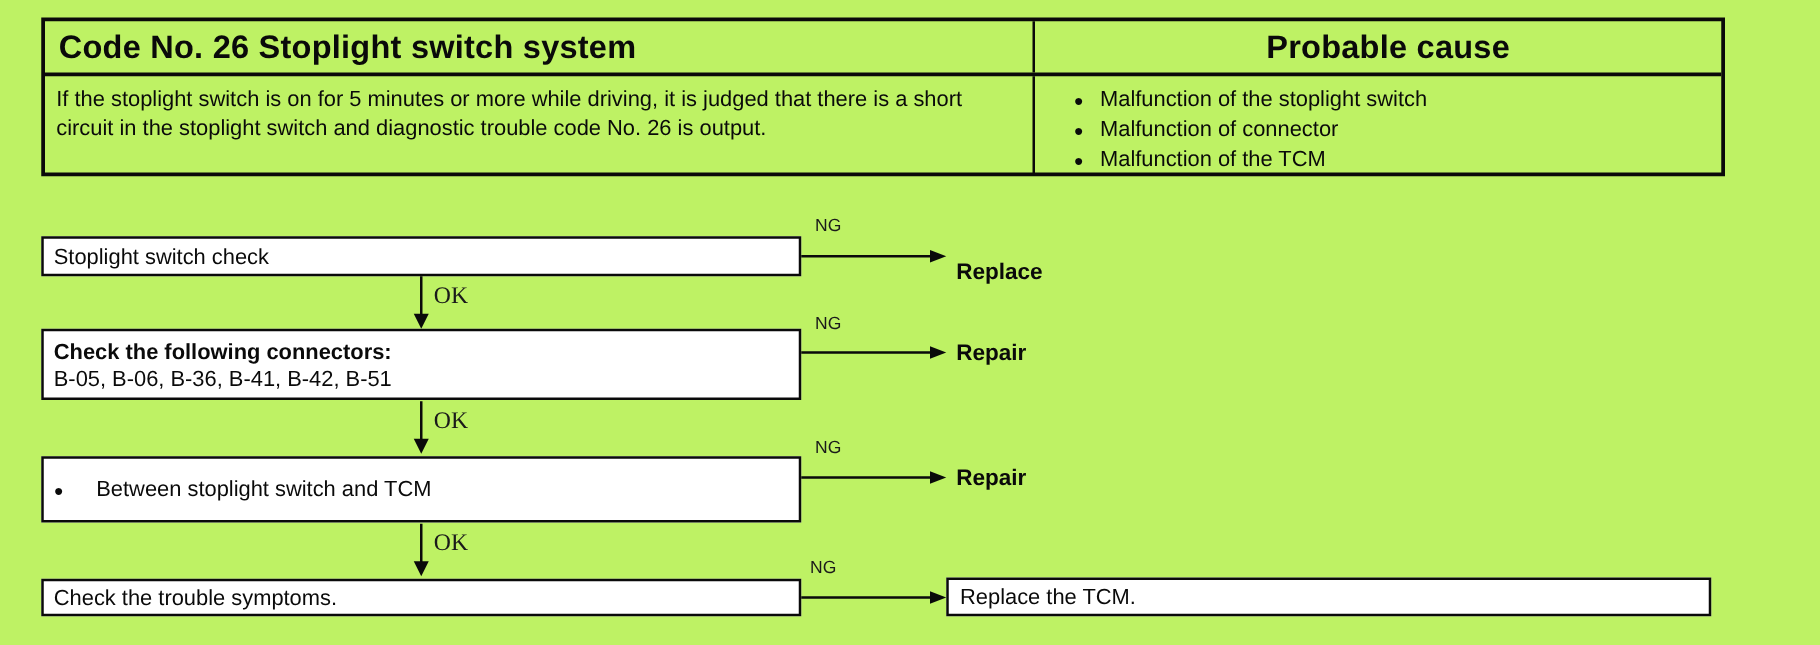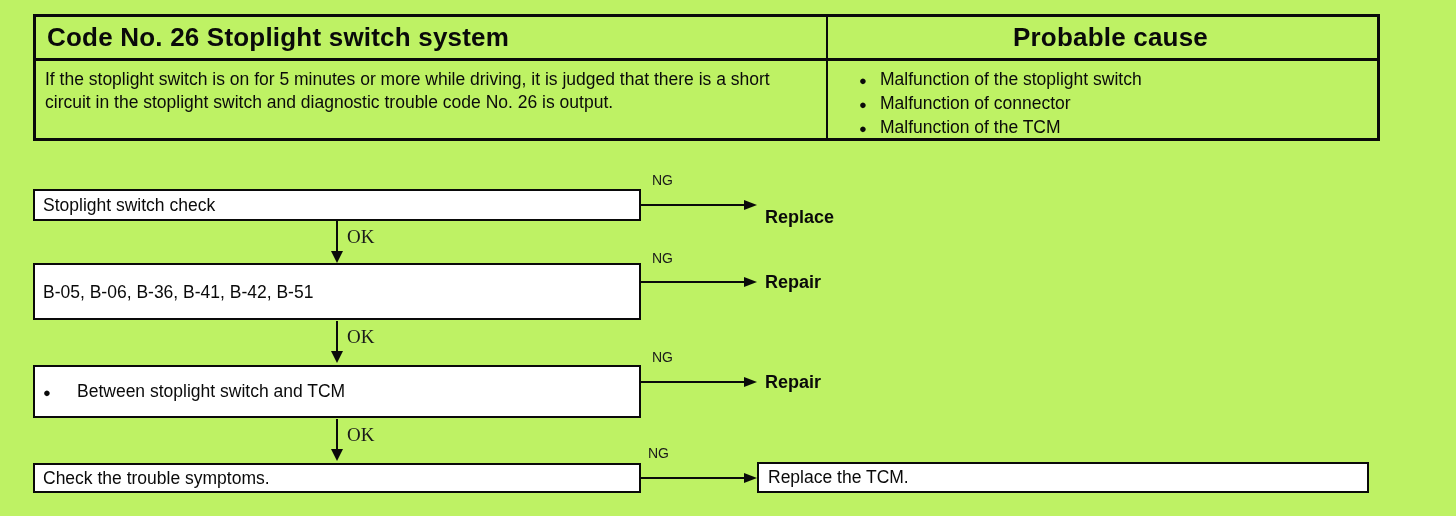--- a/index.html
+++ b/index.html
@@ -206,20 +206,21 @@
   <div class="hline" style="top:204px;"></div>
   <div class="arrowhead-right" style="top:200px;"></div>
   <div class="ng-label" style="top:172px;">NG</div>
   <div class="ng-result" style="top:195px;margin-top:12px;">Replace</div>
 
   <div class="vline" style="top:221px; height:32px;"></div>
   <div class="arrowhead-down" style="top:251px;"></div>
   <div class="ok-label" style="top:226px;">OK</div>
 
   <div class="flow-box" style="top:263px; height:57px;">
+    <div class="bold-line">Check the following connectors:</div>
     <div>B-05, B-06, B-36, B-41, B-42, B-51</div>
   </div>
   <div class="hline" style="top:281px;"></div>
   <div class="arrowhead-right" style="top:277px;"></div>
   <div class="ng-label" style="top:250px;">NG</div>
   <div class="ng-result" style="top:272px;">Repair</div>
 
   <div class="vline" style="top:321px; height:32px;"></div>
   <div class="arrowhead-down" style="top:351px;"></div>
   <div class="ok-label" style="top:326px;">OK</div>

